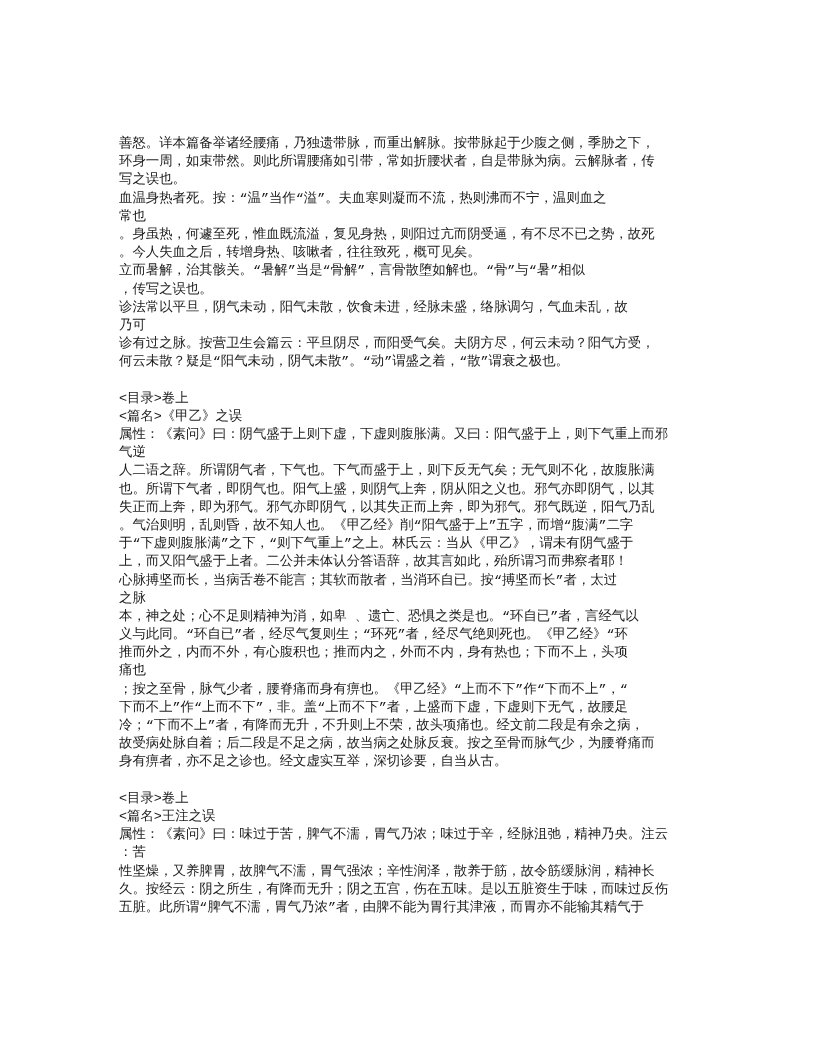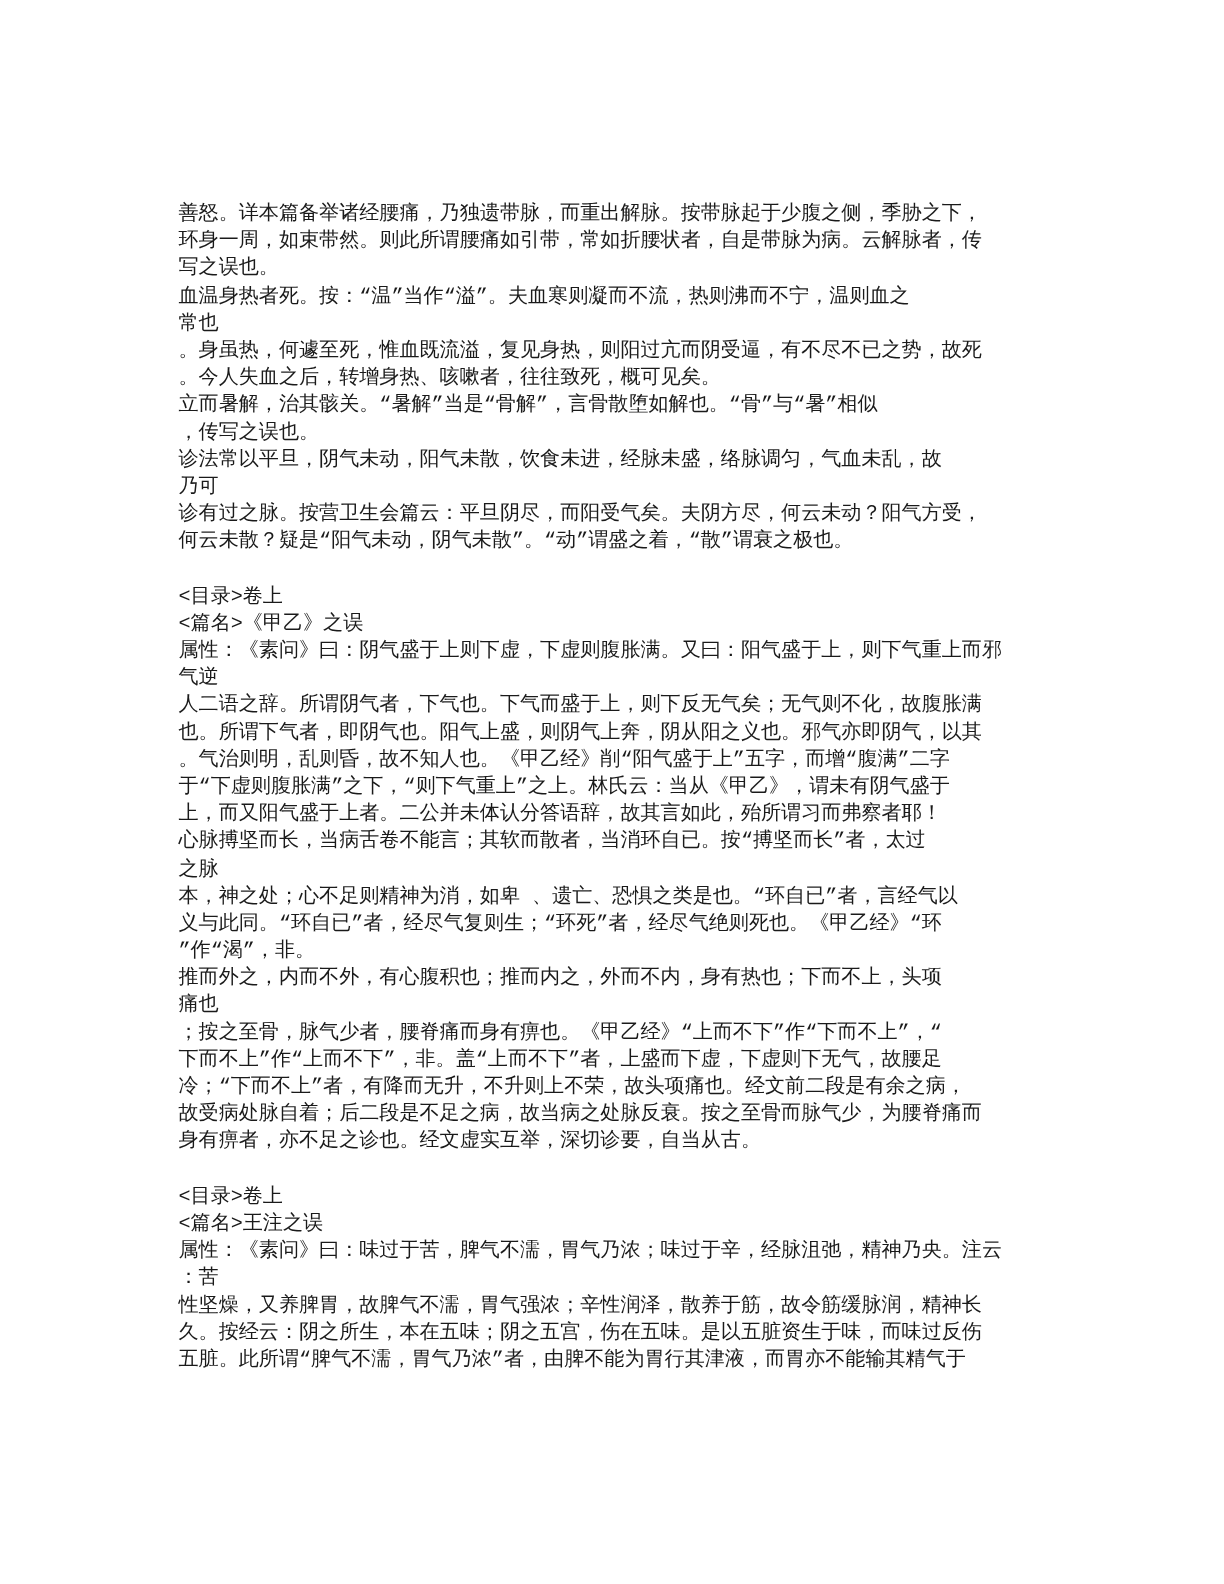--- a/index.html
+++ b/index.html
@@ -38,39 +38,39 @@
     <div class="line">何云未散？疑是“阳气未动，阴气未散”。“动”谓盛之着，“散”谓衰之极也。</div>
   </div>
   <div class="gap"></div>
   <div>
     <div class="line">&lt;目录&gt;卷上</div>
     <div class="line">&lt;篇名&gt;《甲乙》之误</div>
     <div class="line">属性：《素问》曰：阴气盛于上则下虚，下虚则腹胀满。又曰：阳气盛于上，则下气重上而邪</div>
     <div class="line">气逆</div>
     <div class="line">人二语之辞。所谓阴气者，下气也。下气而盛于上，则下反无气矣；无气则不化，故腹胀满</div>
     <div class="line">也。所谓下气者，即阴气也。阳气上盛，则阴气上奔，阴从阳之义也。邪气亦即阴气，以其</div>
+    <div class="line">失正而上奔，即为邪气。邪气亦即阴气，以其失正而上奔，即为邪气。邪气既逆，阳气乃乱</div>
     <div class="line">。气治则明，乱则昏，故不知人也。《甲乙经》削“阳气盛于上”五字，而增“腹满”二字</div>
     <div class="line">于“下虚则腹胀满”之下，“则下气重上”之上。林氏云：当从《甲乙》，谓未有阴气盛于</div>
     <div class="line">上，而又阳气盛于上者。二公并未体认分答语辞，故其言如此，殆所谓习而弗察者耶！</div>
     <div class="line">心脉搏坚而长，当病舌卷不能言；其软而散者，当消环自已。按“搏坚而长”者，太过</div>
     <div class="line">之脉</div>
     <div class="line">本，神之处；心不足则精神为消，如卑 、遗亡、恐惧之类是也。“环自已”者，言经气以</div>
     <div class="line">义与此同。“环自已”者，经尽气复则生；“环死”者，经尽气绝则死也。《甲乙经》“环</div>
-    <div class="line">”作“渴”，非。</div>
     <div class="line">推而外之，内而不外，有心腹积也；推而内之，外而不内，身有热也；下而不上，头项</div>
     <div class="line">痛也</div>
     <div class="line">；按之至骨，脉气少者，腰脊痛而身有痹也。《甲乙经》“上而不下”作“下而不上”，“</div>
     <div class="line">下而不上”作“上而不下”，非。盖“上而不下”者，上盛而下虚，下虚则下无气，故腰足</div>
     <div class="line">冷；“下而不上”者，有降而无升，不升则上不荣，故头项痛也。经文前二段是有余之病，</div>
     <div class="line">故受病处脉自着；后二段是不足之病，故当病之处脉反衰。按之至骨而脉气少，为腰脊痛而</div>
     <div class="line">身有痹者，亦不足之诊也。经文虚实互举，深切诊要，自当从古。</div>
   </div>
   <div class="gap"></div>
   <div>
     <div class="line">&lt;目录&gt;卷上</div>
     <div class="line">&lt;篇名&gt;王注之误</div>
     <div class="line">属性：《素问》曰：味过于苦，脾气不濡，胃气乃浓；味过于辛，经脉沮弛，精神乃央。注云</div>
     <div class="line">：苦</div>
     <div class="line">性坚燥，又养脾胃，故脾气不濡，胃气强浓；辛性润泽，散养于筋，故令筋缓脉润，精神长</div>
-    <div class="line">久。按经云：阴之所生，本在五味；阴之五宫，伤在五味。是以五脏资生于味，而味过反伤</div>
+    <div class="line">久。按经云：阴之所生，有降而无升；阴之五宫，伤在五味。是以五脏资生于味，而味过反伤</div>
     <div class="line">五脏。此所谓“脾气不濡，胃气乃浓”者，由脾不能为胃行其津液，而胃亦不能输其精气于</div>
   </div>
 </div>
 
 </body></html>

